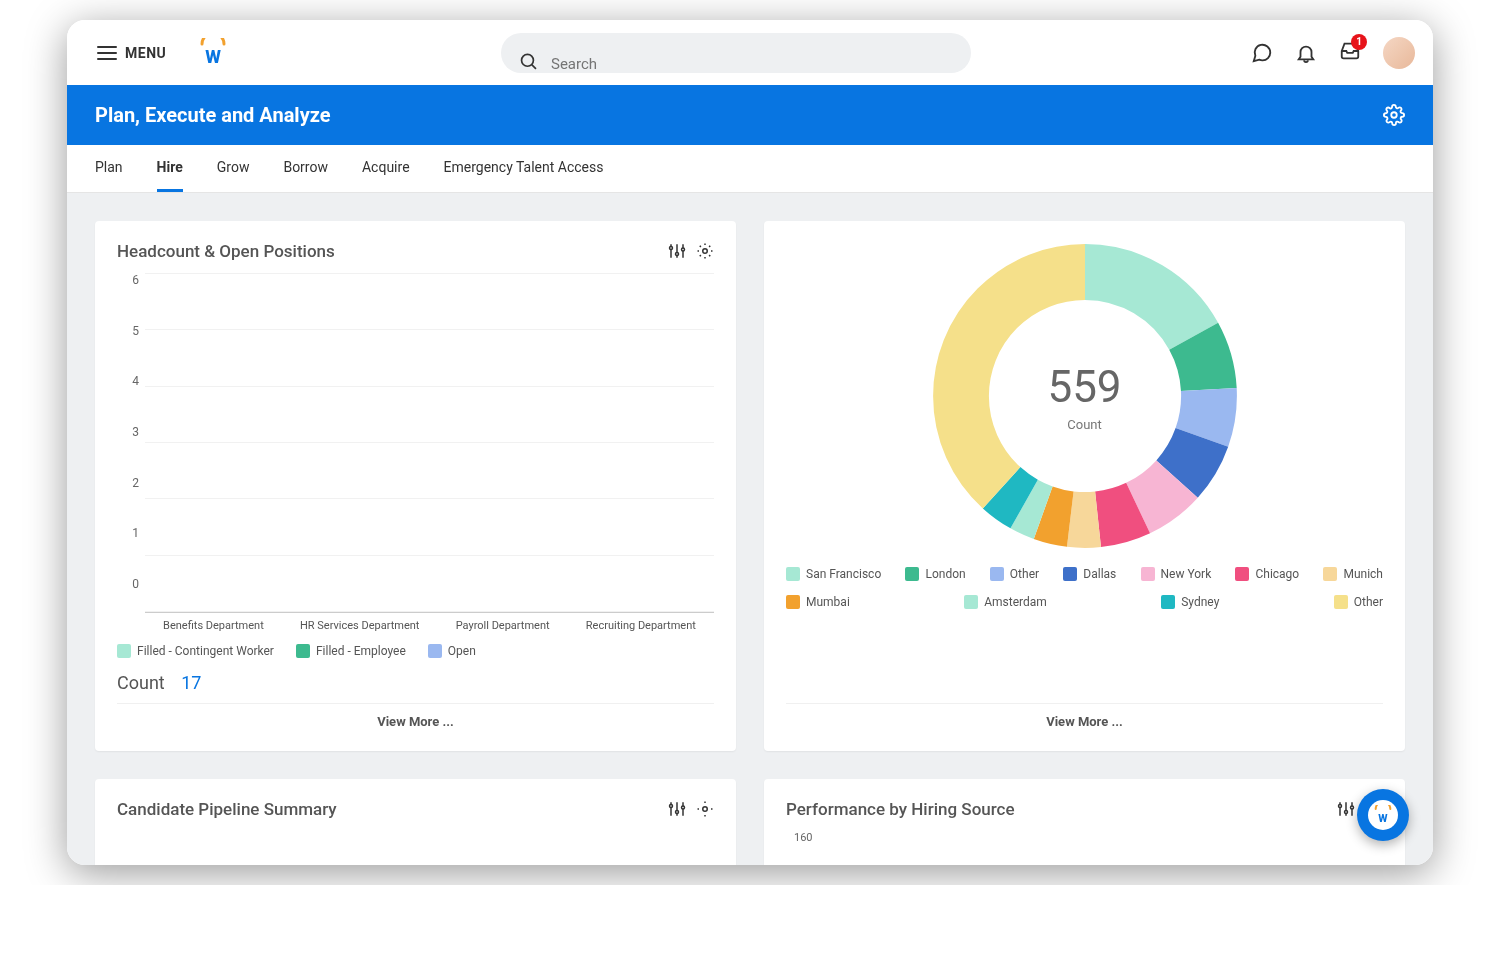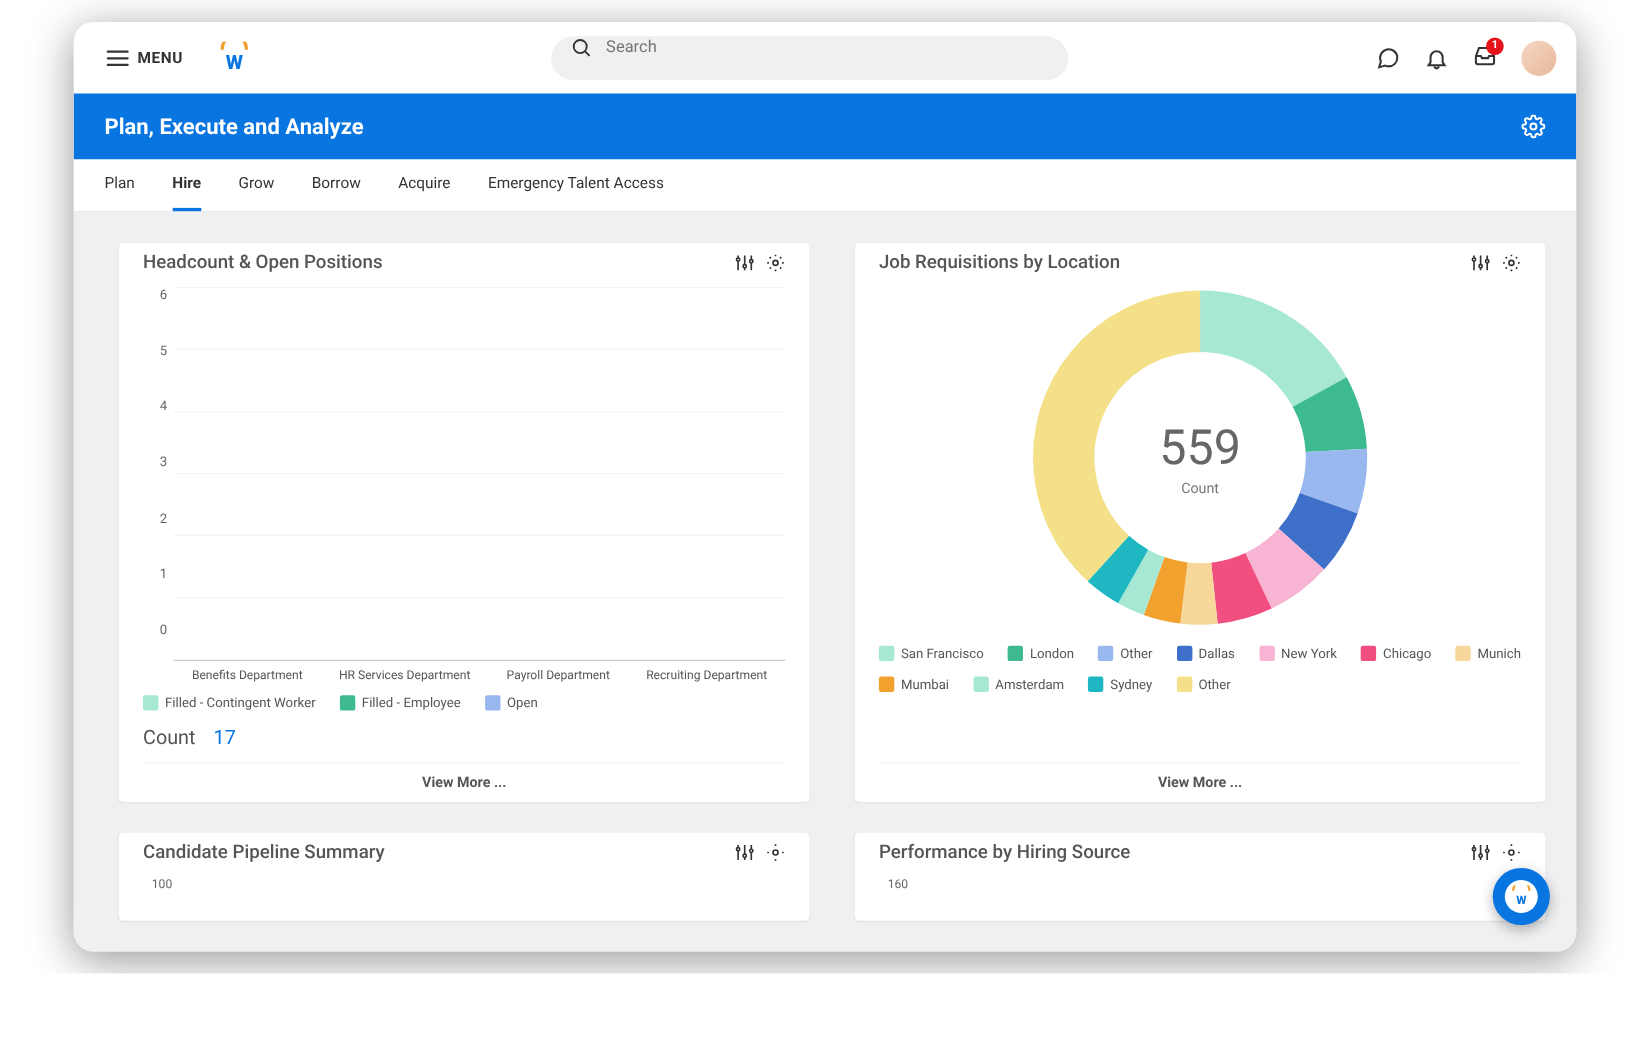--- a/index.html
+++ b/index.html
@@ -4,34 +4,34 @@
 <style>
 * { margin: 0; padding: 0; box-sizing: border-box; font-family: -apple-system, BlinkMacSystemFont, "Segoe UI", Roboto, Arial, sans-serif; }
 body { background: #fff; }
 .frame { width: 1366px; height: 845px; margin: 20px auto; border-radius: 18px; overflow: hidden; box-shadow: 0 8px 40px rgba(0,0,0,0.4); position: relative; background: #fff; }
 .topbar { height: 65px; display: flex; align-items: center; padding: 0 18px; background: #fff; }
 .menu-btn { display: flex; align-items: center; gap: 8px; font-size: 14px; font-weight: 700; color: #333; cursor: pointer; padding: 8px 12px; letter-spacing: 0.5px; }
 .hamburger-icon { width: 20px; height: 14px; display: flex; flex-direction: column; justify-content: space-between; }
 .hamburger-icon span { height: 2px; background: #333; border-radius: 1px; }
 .logo { margin-left: 20px; width: 30px; height: 30px; position: relative; }
 .logo svg { width: 30px; height: 30px; }
-.searchbar { margin-left: auto; margin-right: auto; width: 470px; height: 40px; background: #eef0f2; border-radius: 20px; display: flex; align-items: flex-start; padding: 0 18px; gap: 12px; color: #5a5a5a; }
+.searchbar { margin-left: auto; margin-right: auto; width: 470px; height: 40px; background: #eef0f2; border-radius: 20px; display: flex; align-items: flex-end; padding: 0 18px; gap: 12px; color: #5a5a5a; }
 .searchbar input { border: none; background: transparent; outline: none; font-size: 15px; width: 100%; color: #333; }
 .topbar-icons { display: flex; align-items: center; gap: 22px; margin-left: 8px; }
 .icon { width: 22px; height: 22px; color: #333; cursor: pointer; }
 .inbox-wrap { position: relative; }
 .notif-badge { position: absolute; top: -6px; right: -6px; background: #e7131a; color: #fff; font-size: 10px; font-weight: 700; width: 16px; height: 16px; border-radius: 50%; display: flex; align-items: center; justify-content: center; }
 .avatar { width: 32px; height: 32px; border-radius: 50%; background: linear-gradient(135deg,#f5d7c4,#e8b89a); cursor: pointer; }
 .bluebar { height: 60px; background: #0875e1; color: #fff; display: flex; align-items: center; padding: 0 28px; justify-content: space-between; }
 .bluebar-title { font-size: 20px; font-weight: 700; }
 .tabs { height: 48px; background: #fff; display: flex; align-items: stretch; padding: 0 28px; gap: 34px; border-bottom: 1px solid #e5e5e5; }
 .tab { display: flex; align-items: center; font-size: 14px; color: #333; cursor: pointer; border-bottom: 3px solid transparent; }
 .tab.active { font-weight: 700; border-bottom-color: #0875e1; }
 .workspace { background: #eef0f2; padding: 28px; display: grid; grid-template-columns: 1fr 1fr; gap: 28px; height: calc(100% - 173px); overflow: hidden; }
-.card { background: #fff; border-radius: 4px; padding: 8px 22px; display: flex; flex-direction: column; box-shadow: 0 1px 2px rgba(0,0,0,0.06); margin-left: 13px; }
+.card { background: #fff; border-radius: 4px; padding: 20px 22px; display: flex; flex-direction: column; box-shadow: 0 1px 2px rgba(0,0,0,0.06); }
 .card-header { display: flex; align-items: center; justify-content: space-between; margin-bottom: 12px; }
 .card-title { font-size: 17px; color: #555; font-weight: 500; }
 .card-icons { display: flex; gap: 10px; color: #888; }
 .card-body { flex: 1; position: relative; }
 .viewmore { text-align: center; font-size: 13px; color: #555; padding: 10px 0 2px; border-top: 1px solid #f0f0f0; margin-top: 10px; font-weight: bold; }
 
 .barchart { height: 340px; display: flex; }
 .yaxis { width: 28px; display: flex; flex-direction: column; justify-content: space-between; align-items: flex-end; font-size: 12px; color: #666; padding: 0 6px 22px 0; }
 .plot { flex: 1; position: relative; border-bottom: 1px solid #ccc; }
 .grid { position: absolute; inset: 0; display: flex; flex-direction: column; justify-content: space-between; }
@@ -204,58 +204,41 @@
           </div>
         <div class="countrow">
           <span>Count</span>
           <span class="v">17</span>
         </div>
       </div>
       <div class="viewmore">View More ...</div>
     </div>
 
     <div class="card">
-      <div class="card-header">
-        <div class="card-title">Job Requisitions by Location</div>
-        <div class="card-icons">
-          <svg class="icon" style="width:18px;height:18px" viewBox="0 0 24 24" fill="none" stroke="currentColor" stroke-width="2">
-              <line x1="4" y1="3" x2="4" y2="21"></line>
-              <circle cx="4" cy="8" r="2" fill="#fff"></circle>
-              <line x1="12" y1="3" x2="12" y2="21"></line>
-              <circle cx="12" cy="16" r="2" fill="#fff"></circle>
-              <line x1="20" y1="3" x2="20" y2="21"></line>
-              <circle cx="20" cy="10" r="2" fill="#fff"></circle>
-            </svg>
-          <svg class="icon" style="width:18px;height:18px" viewBox="0 0 24 24" fill="none" stroke="currentColor" stroke-width="2">
-              <circle cx="12" cy="12" r="3"></circle>
-              <path d="M12 2v2M12 20v2M2 12h2M20 12h2M5 5l1.5 1.5M17.5 17.5L19 19M5 19l1.5-1.5M17.5 6.5L19 5"></path>
-            </svg>
-        </div>
-      </div>
       <div class="card-body donut-wrap">
         <div class="donut">
           <svg viewBox="0 0 100 100" id="donutsvg">
               <circle cx="50" cy="50" r="40" fill="none" stroke="#a6e8d4" stroke-width="18" stroke-dasharray="42.71217203449451 251.32741228718345" stroke-dashoffset="0"></circle>
               <circle cx="50" cy="50" r="40" fill="none" stroke="#3dba8f" stroke-width="18" stroke-dasharray="17.984072435576632 251.32741228718345" stroke-dashoffset="-42.71217203449451"></circle>
               <circle cx="50" cy="50" r="40" fill="none" stroke="#9ab8f0" stroke-width="18" stroke-dasharray="15.736063381129552 251.32741228718345" stroke-dashoffset="-60.696244470071136"></circle>
               <circle cx="50" cy="50" r="40" fill="none" stroke="#3e70c9" stroke-width="18" stroke-dasharray="15.736063381129552 251.32741228718345" stroke-dashoffset="-76.43230785120069"></circle>
               <circle cx="50" cy="50" r="40" fill="none" stroke="#f7b5d3" stroke-width="18" stroke-dasharray="15.736063381129552 251.32741228718345" stroke-dashoffset="-92.16837123233023"></circle>
               <circle cx="50" cy="50" r="40" fill="none" stroke="#f04f7f" stroke-width="18" stroke-dasharray="13.488054326682475 251.32741228718345" stroke-dashoffset="-107.90443461345978"></circle>
               <circle cx="50" cy="50" r="40" fill="none" stroke="#f7d79a" stroke-width="18" stroke-dasharray="8.992036217788316 251.32741228718345" stroke-dashoffset="-121.39248894014226"></circle>
               <circle cx="50" cy="50" r="40" fill="none" stroke="#f2a12e" stroke-width="18" stroke-dasharray="8.992036217788316 251.32741228718345" stroke-dashoffset="-130.38452515793057"></circle>
               <circle cx="50" cy="50" r="40" fill="none" stroke="#a6e8d4" stroke-width="18" stroke-dasharray="6.744027163341237 251.32741228718345" stroke-dashoffset="-139.3765613757189"></circle>
               <circle cx="50" cy="50" r="40" fill="none" stroke="#1fb8c2" stroke-width="18" stroke-dasharray="8.992036217788316 251.32741228718345" stroke-dashoffset="-146.12058853906012"></circle>
               <circle cx="50" cy="50" r="40" fill="none" stroke="#f5e08a" stroke-width="18" stroke-dasharray="96.21478753033499 251.32741228718345" stroke-dashoffset="-155.11262475684845"></circle>
             </svg>
           <div class="donut-center">
             <div class="donut-value">559</div>
             <div class="donut-label">Count</div>
           </div>
         </div>
-        <div class="legend" id="donutlegend" style="justify-content:flex-start;margin-top:16px">
+        <div class="legend" id="donutlegend" style="justify-content:space-between;margin-top:16px">
             <div class="legend-item">
               <span class="sw" style="background: rgb(166, 232, 212);"></span>
               <span>San Francisco</span>
             </div>
             <div class="legend-item">
               <span class="sw" style="background: rgb(61, 186, 143);"></span>
               <span>London</span>
             </div>
             <div class="legend-item">
               <span class="sw" style="background: rgb(154, 184, 240);"></span>
@@ -309,23 +292,20 @@
               <circle cx="12" cy="16" r="2" fill="#fff"></circle>
               <line x1="20" y1="3" x2="20" y2="21"></line>
               <circle cx="20" cy="10" r="2" fill="#fff"></circle>
             </svg>
           <svg class="icon" style="width:18px;height:18px" viewBox="0 0 24 24" fill="none" stroke="currentColor" stroke-width="2">
               <circle cx="12" cy="12" r="3"></circle>
               <path d="M12 2v2M12 20v2M2 12h2M20 12h2"></path>
             </svg>
         </div>
       </div>
-      <div class="card-body">
-          <div class="tick-top">100</div>
-        </div>
     </div>
 
     <div class="card small">
       <div class="card-header">
         <div class="card-title">Performance by Hiring Source</div>
         <div class="card-icons">
           <svg class="icon" style="width:18px;height:18px" viewBox="0 0 24 24" fill="none" stroke="currentColor" stroke-width="2">
               <line x1="4" y1="3" x2="4" y2="21"></line>
               <circle cx="4" cy="8" r="2" fill="#fff"></circle>
               <line x1="12" y1="3" x2="12" y2="21"></line>

